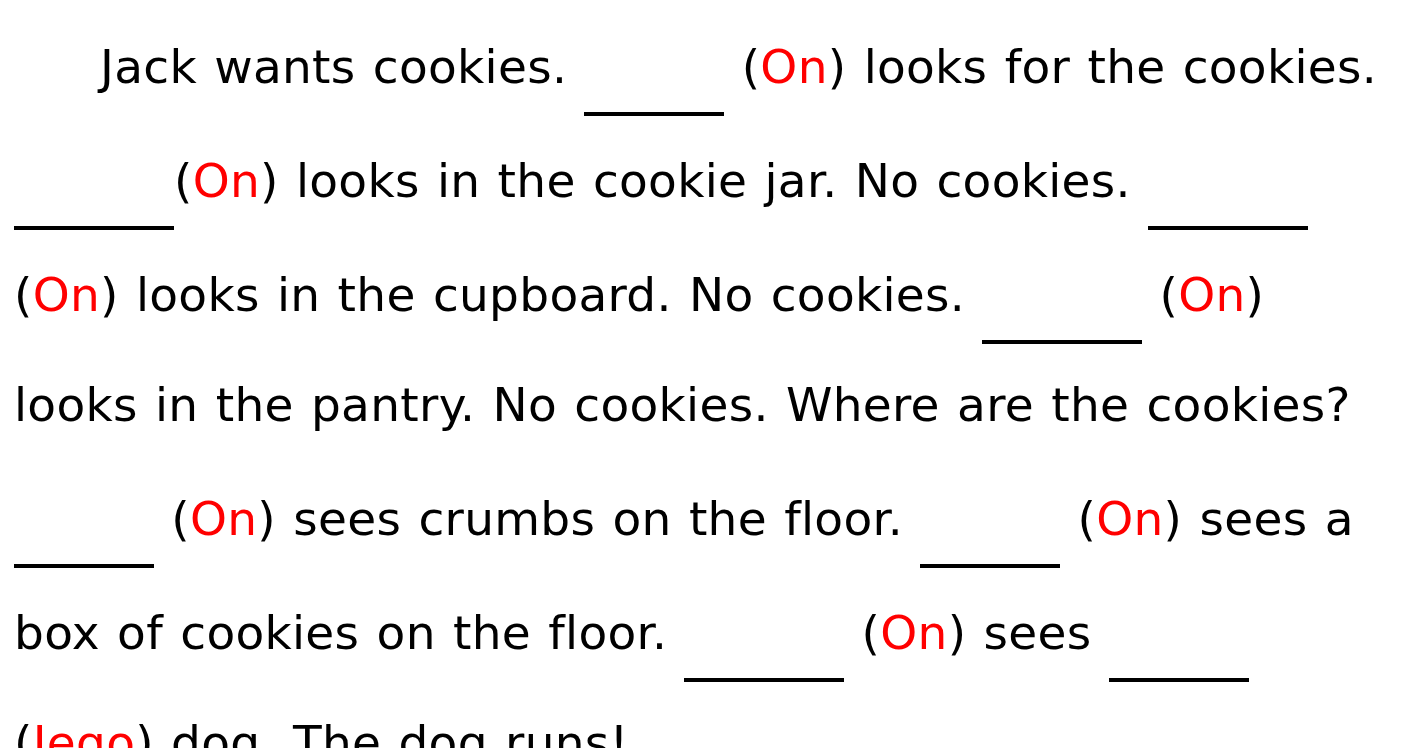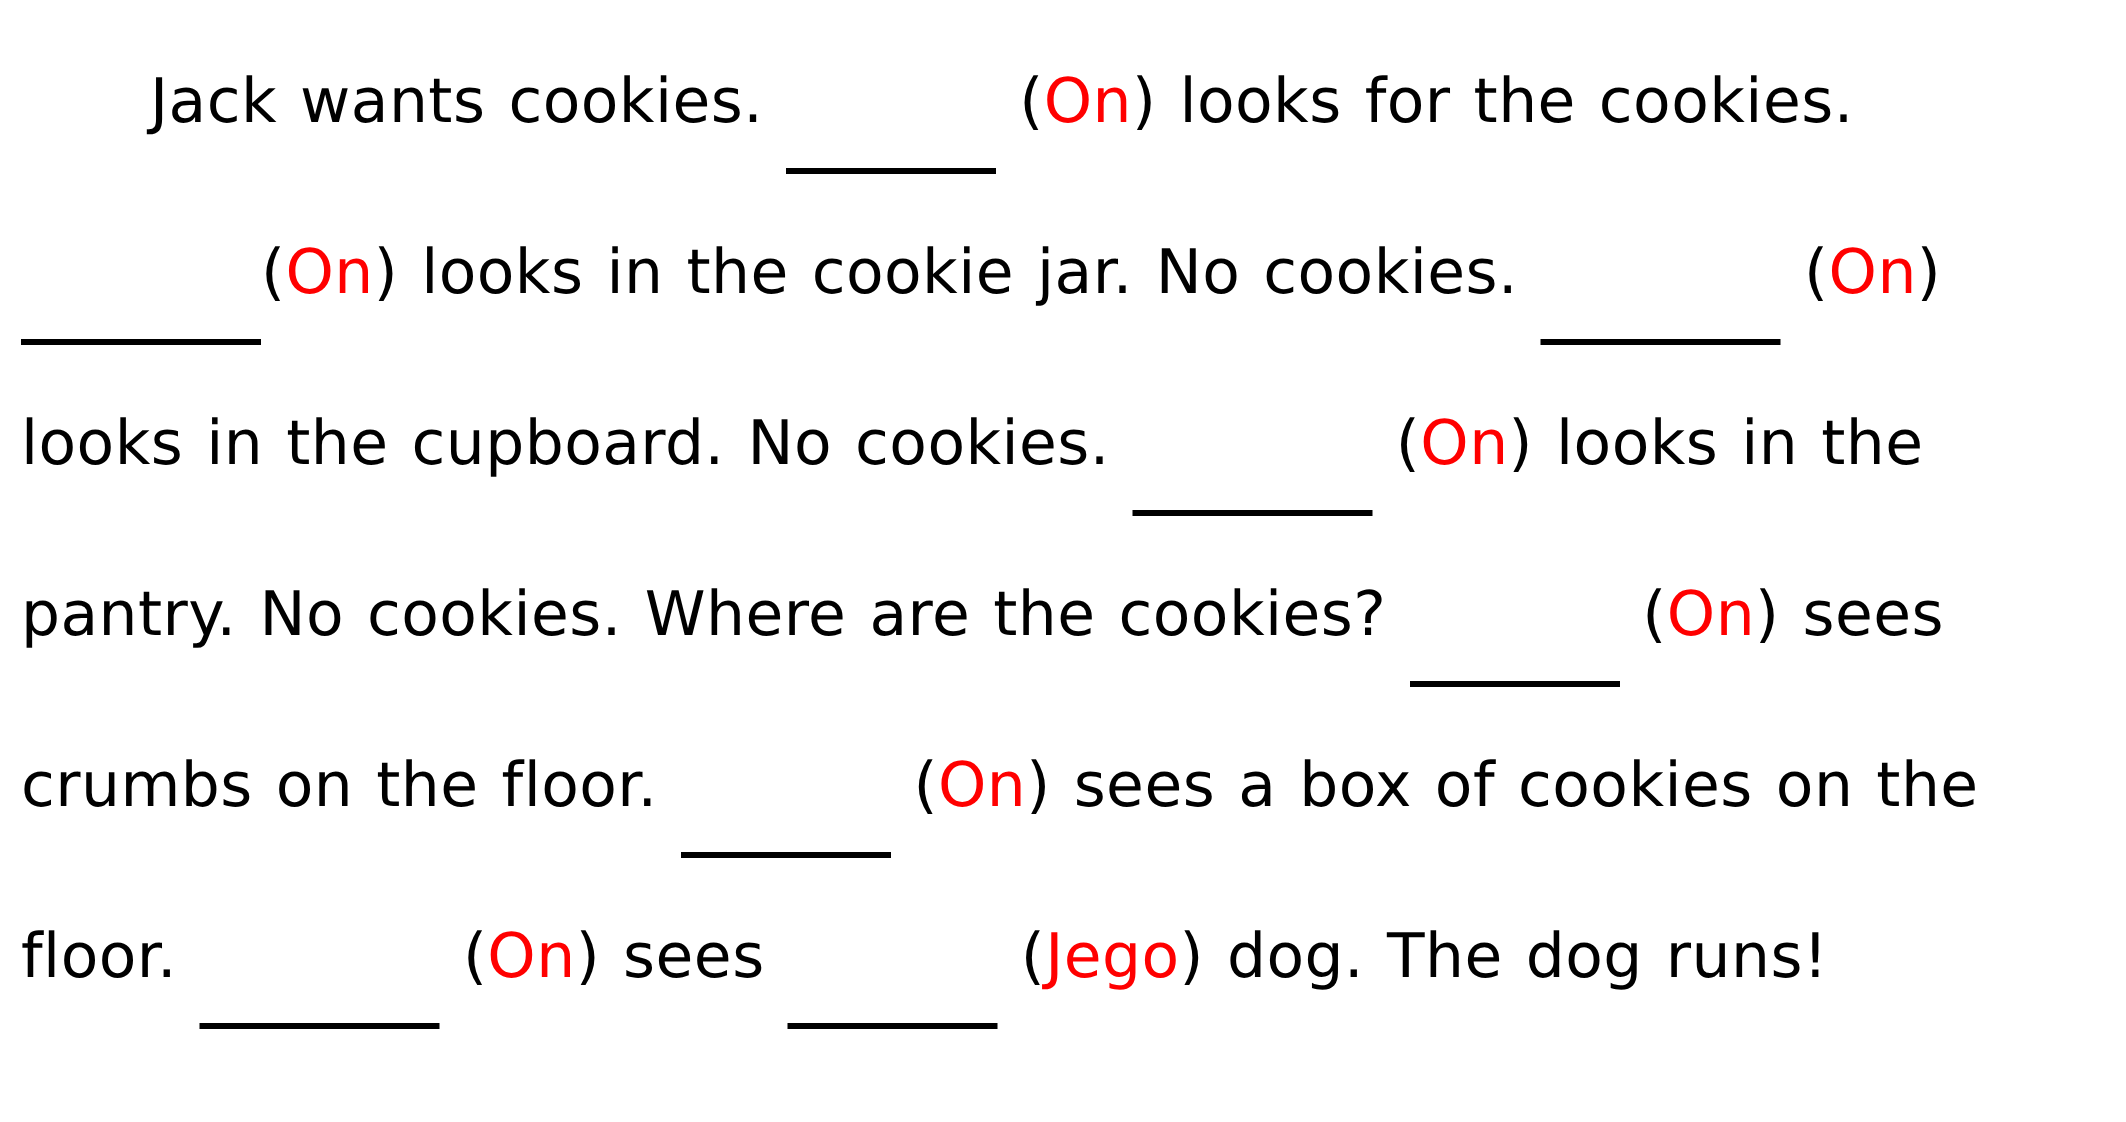--- a/index.html
+++ b/index.html
@@ -12,21 +12,21 @@
     height: 748px;
     overflow: hidden;
     font-family: "DejaVu Sans", sans-serif;
   }
   #worksheet {
     box-sizing: border-box;
     width: 1417px;
     height: 748px;
     padding: 8px 14px 0 14px;
     color: #000000;
-    font-size: 41px;
+    font-size: 47px;
     line-height: 110px;
     letter-spacing: 0.3px;
     word-spacing: 2px;
     text-align: left;
   }
   .para {
     margin: 0;
     text-indent: 86px;
   }
   .blank {

